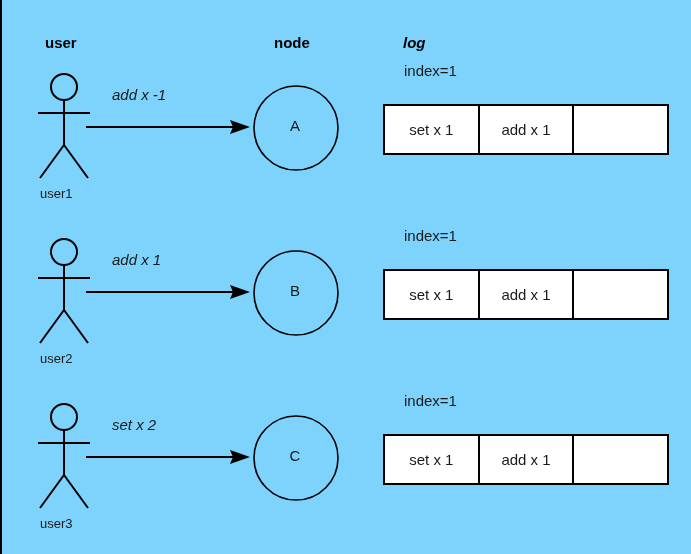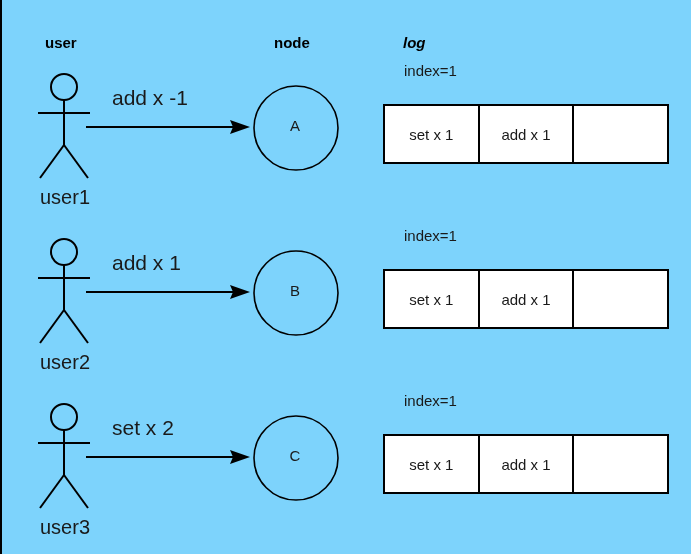--- a/index.html
+++ b/index.html
@@ -31,33 +31,34 @@
   .row { position: absolute; left: 0; width: 691px; height: 166px; }
   .row-1 { top: 0px; }
   .row-2 { top: 165px; }
   .row-3 { top: 330px; }
 
   .actor-svg { position: absolute; left: 30px; top: 70px; }
   .actor-label {
     position: absolute;
     left: 38px;
     top: 186px;
-    font-size: 20px;
+    font-size: 13px;
     color: #1a1a1a;
     white-space: nowrap;
   }
 
   .msg-svg { position: absolute; left: 82px; top: 112px; }
   .msg-label {
     position: absolute;
     left: 110px;
     top: 86px;
-    font-size: 21px;
+    font-size: 15px;
     color: #1a1a1a;
     white-space: nowrap;
+    font-style: italic;
   }
 
   .node-svg { position: absolute; left: 250px; top: 84px; }
   .node-label {
     position: absolute;
     left: 250px;
     top: 117px;
     width: 86px;
     text-align: center;
     font-size: 15px;
@@ -71,21 +72,21 @@
     font-size: 15px;
     color: #1a1a1a;
     white-space: nowrap;
   }
 
   .log-table {
     position: absolute;
     left: 381px;
     top: 104px;
     width: 286px;
-    height: 60px;
+    height: 51px;
     border: 2px solid #000000;
     box-sizing: border-box;
     display: flex;
     background: #ffffff;
   }
   .log-cell {
     flex: 1 1 0;
     border-right: 2px solid #000000;
     box-sizing: border-box;
     display: flex;

